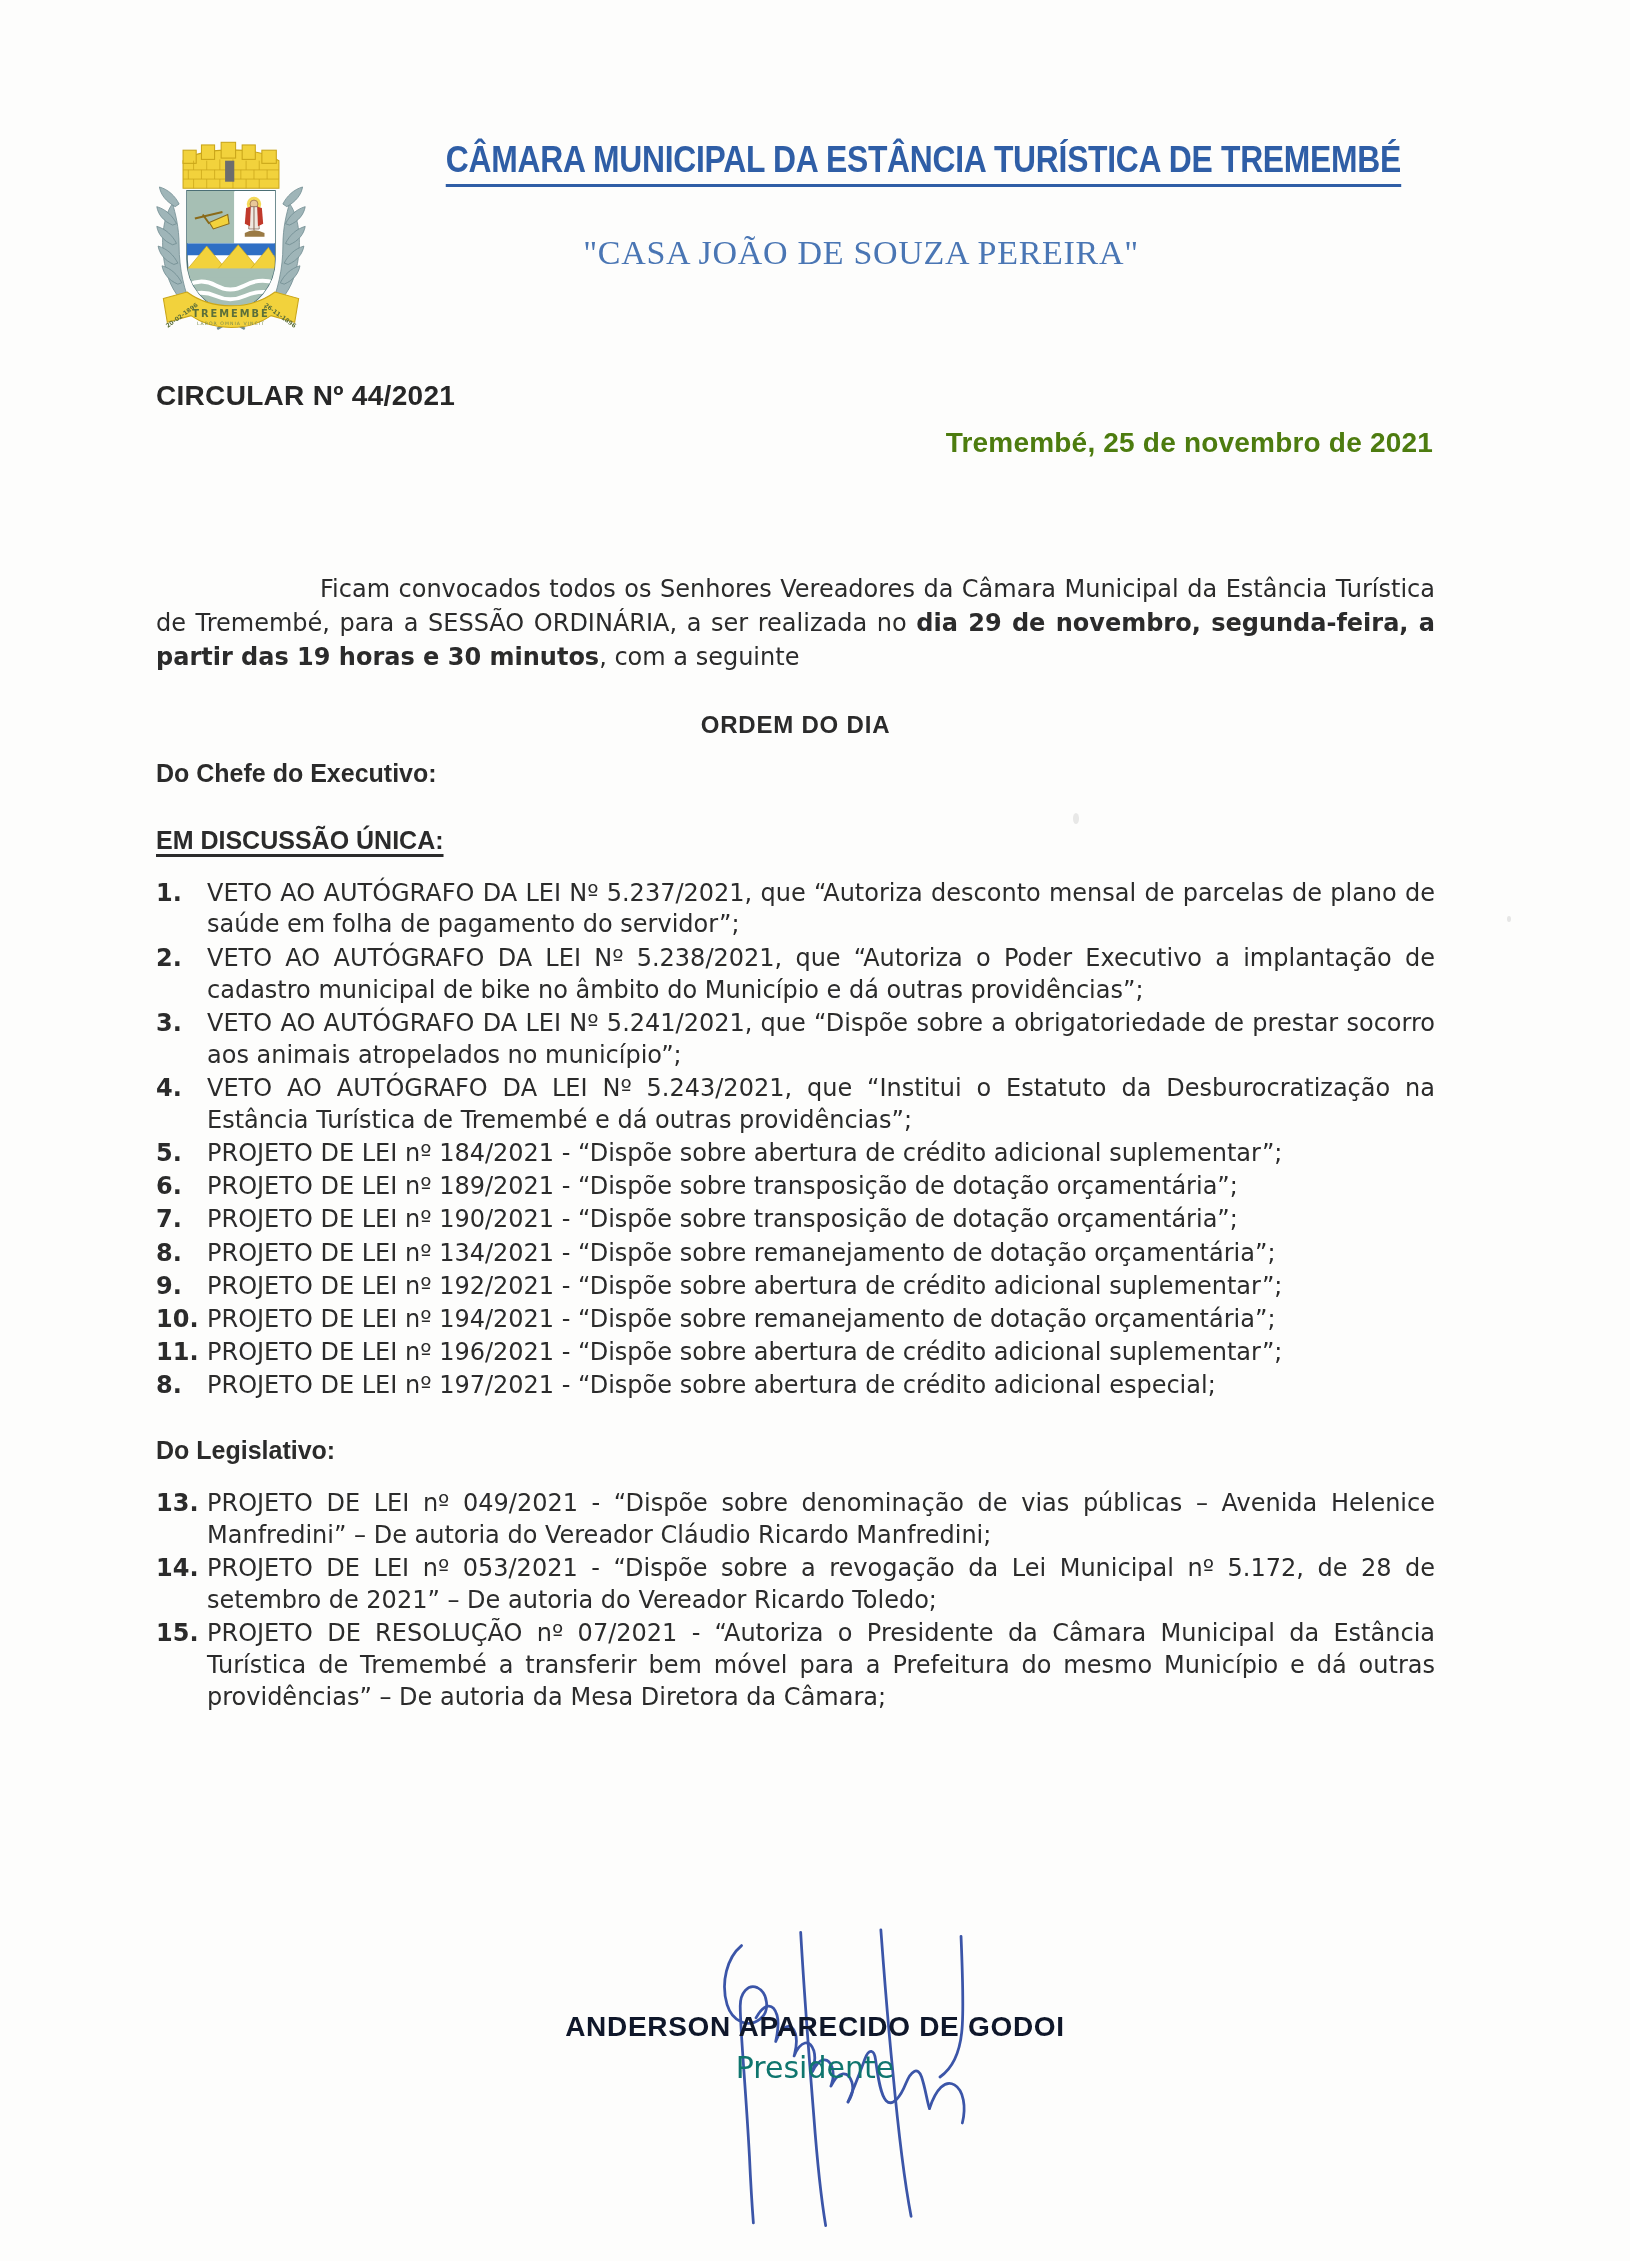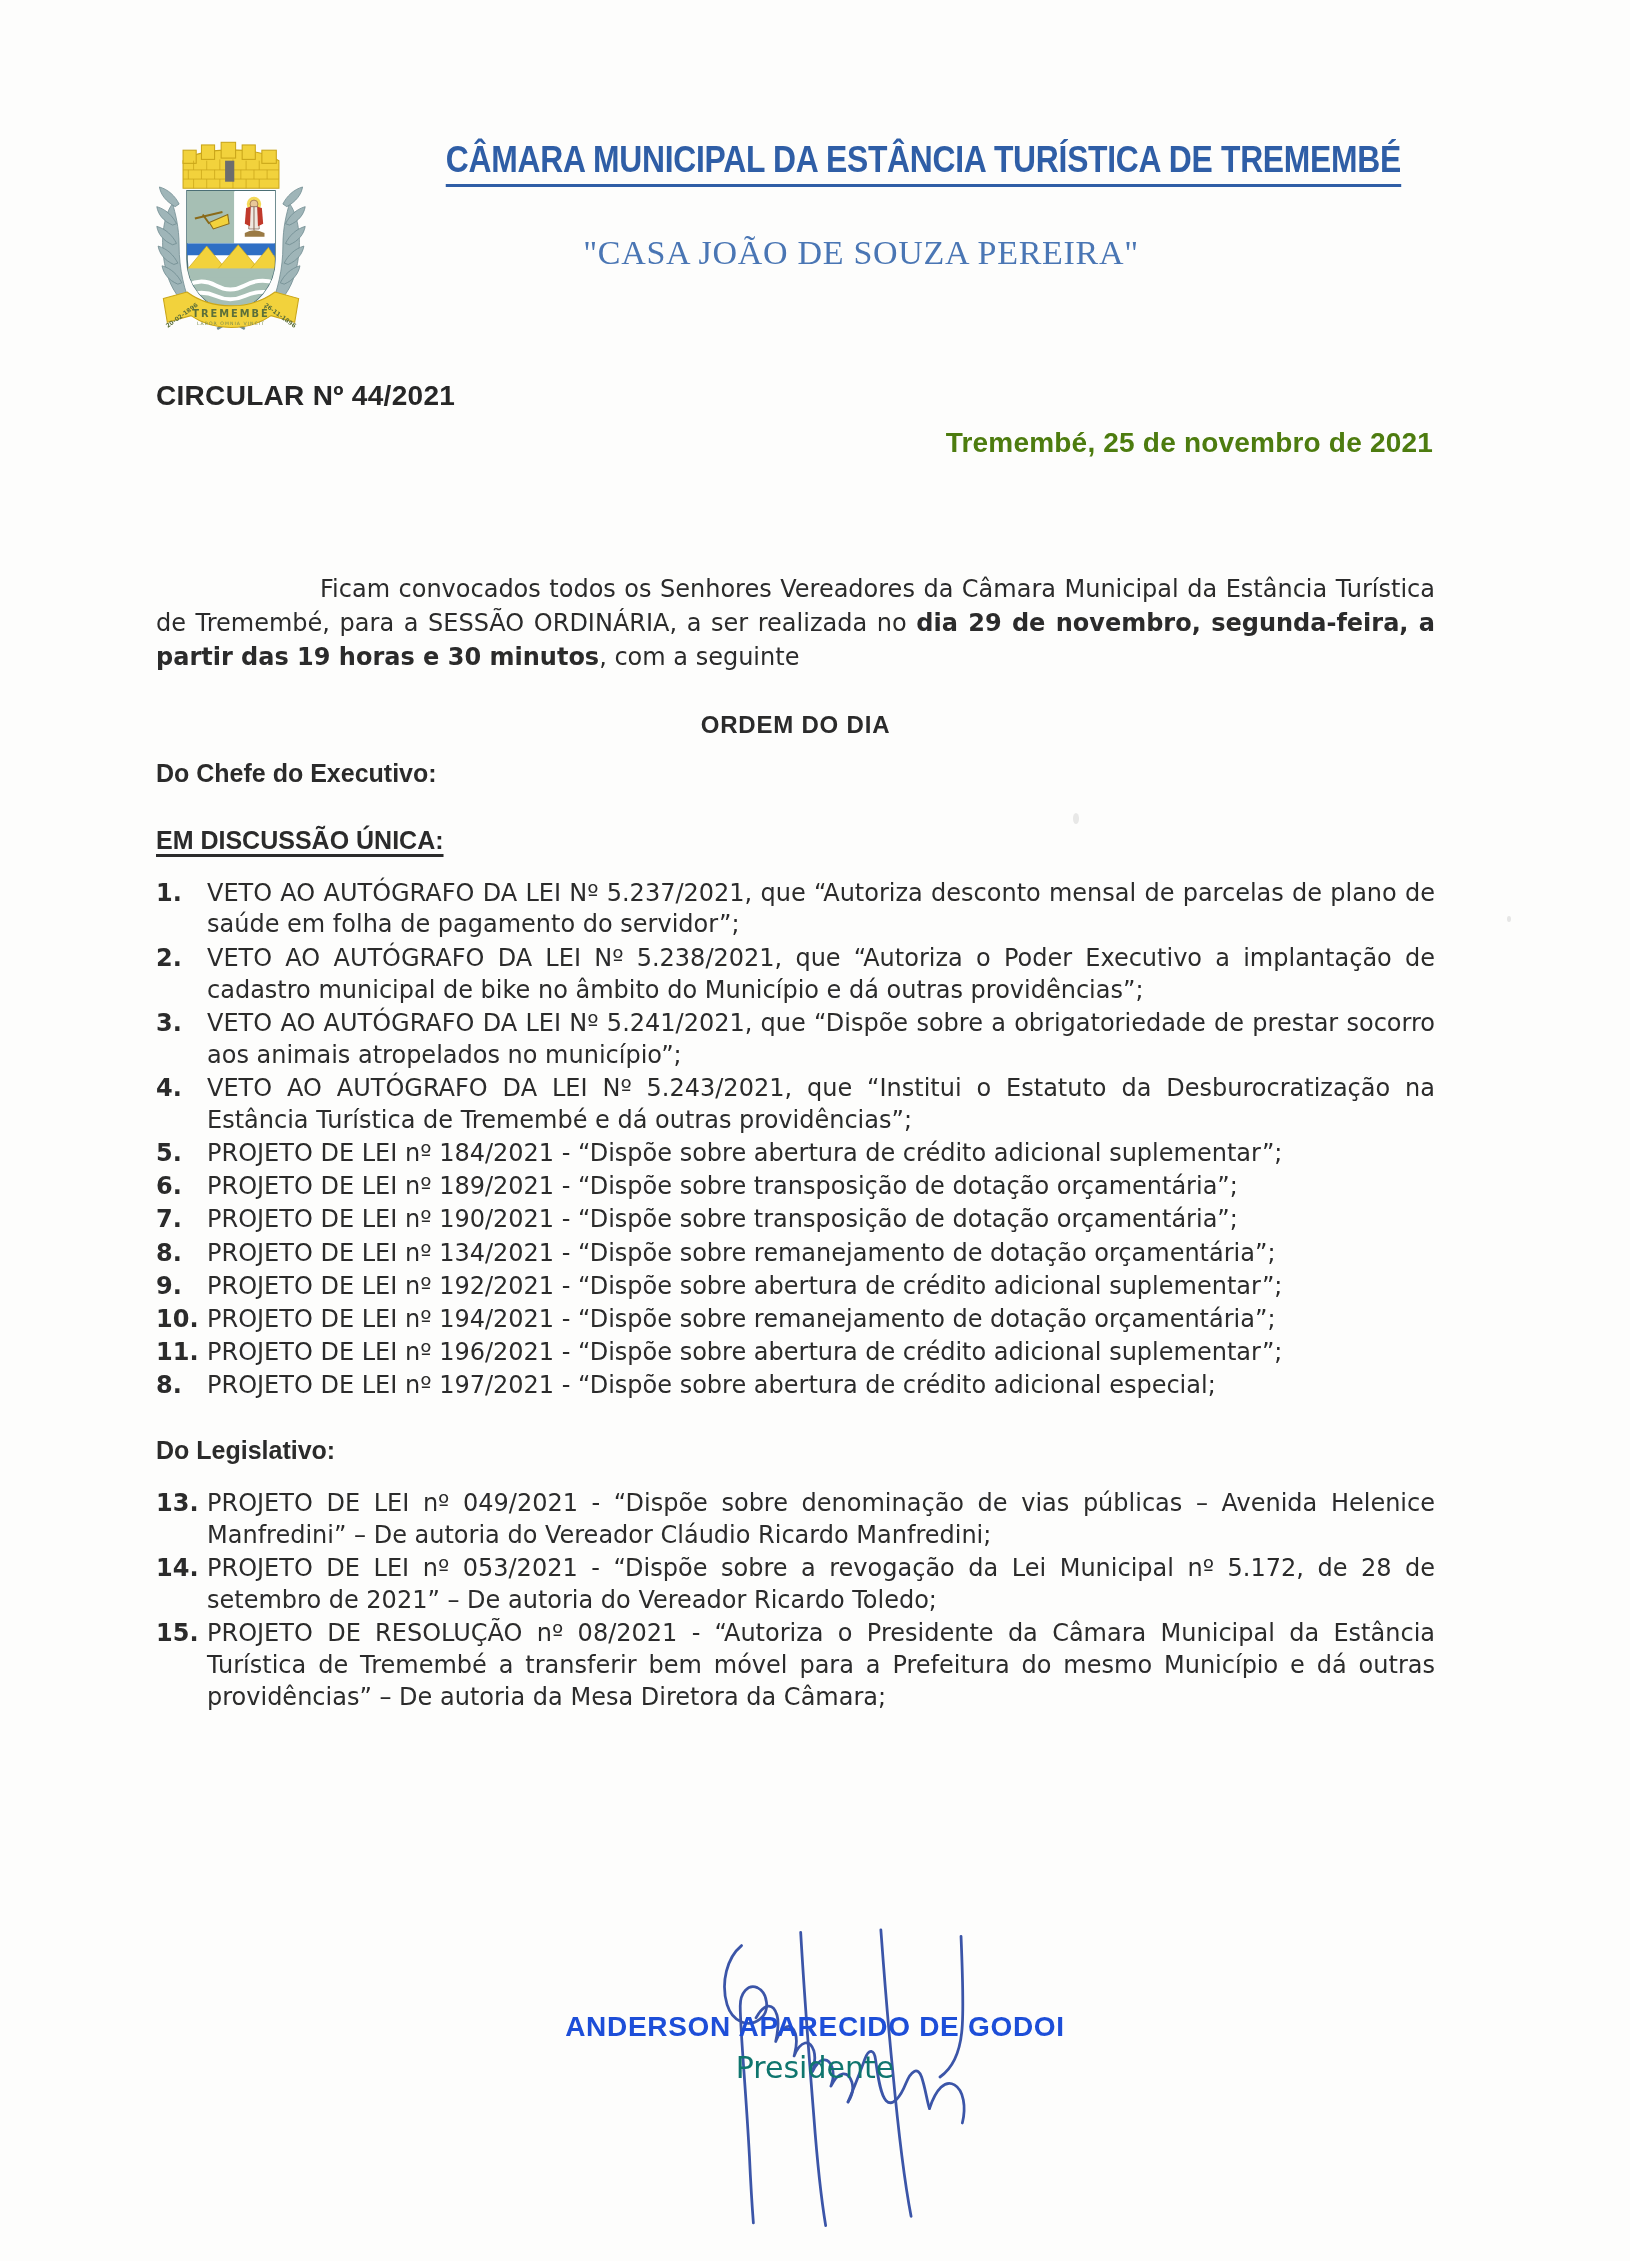--- a/index.html
+++ b/index.html
@@ -155,21 +155,21 @@
     left: 0;
     top: 2011px;
     width: 1630px;
     text-align: center;
   }
   .sign-name {
     font-family: "Liberation Sans", sans-serif;
     font-weight: bold;
     font-size: 28px;
     letter-spacing: 0.7px;
-    color: #1d4ed8;
+    color: #0f172a;
   }
   .sign-role {
     margin-top: 6.6px;
     font-family: "DejaVu Sans", sans-serif;
     font-size: 30px;
     color: #0f766e;
   }
   .sign-ink {
     position: absolute;
     left: 664px;
@@ -354,21 +354,21 @@
         <li>
           <span class="num">13.</span>
           <span class="txt">PROJETO DE LEI nº 049/2021 - “Dispõe sobre denominação de vias públicas – Avenida Helenice Manfredini” – De autoria do Vereador Cláudio Ricardo Manfredini;</span>
         </li>
         <li>
           <span class="num">14.</span>
           <span class="txt">PROJETO DE LEI nº 053/2021 - “Dispõe sobre a revogação da Lei Municipal nº 5.172, de 28 de setembro de 2021” – De autoria do Vereador Ricardo Toledo;</span>
         </li>
         <li>
           <span class="num">15.</span>
-          <span class="txt">PROJETO DE RESOLUÇÃO nº 08/2021 - “Autoriza o Presidente da Câmara Municipal da Estância Turística de Tremembé a transferir bem móvel para a Prefeitura do mesmo Município e dá outras providências” – De autoria da Mesa Diretora da Câmara;</span>
+          <span class="txt">PROJETO DE RESOLUÇÃO nº 07/2021 - “Autoriza o Presidente da Câmara Municipal da Estância Turística de Tremembé a transferir bem móvel para a Prefeitura do mesmo Município e dá outras providências” – De autoria da Mesa Diretora da Câmara;</span>
         </li>
       </ul>
   </div>
 
   <div class="sign-ink">
     <svg viewBox="0 0 560 480" width="368" height="316" xmlns="http://www.w3.org/2000/svg">
       <g fill="none" stroke="#3b55a8" stroke-width="4.2" stroke-linecap="round" stroke-linejoin="round">
         <path d="M118 40 C96 58 86 96 96 130 C104 156 128 166 146 152 C162 140 158 112 142 104 C128 98 116 112 116 132 C116 170 124 250 130 360 C132 404 134 436 136 462"></path>
         <path d="M140 150 C152 128 166 126 172 146 C176 160 172 176 170 186 C180 160 194 156 200 174 C204 188 200 200 198 208 C208 184 222 182 228 200 C232 214 228 224 226 232 C236 210 250 208 256 226 C260 240 256 248 254 254 C266 230 280 230 286 248 C290 262 284 272 280 278"></path>
         <path d="M280 278 C292 250 300 228 306 212 C312 196 320 198 322 214 C326 244 330 268 338 276 C348 286 360 270 368 250 C376 230 386 224 392 240 C398 258 400 276 404 288"></path>

